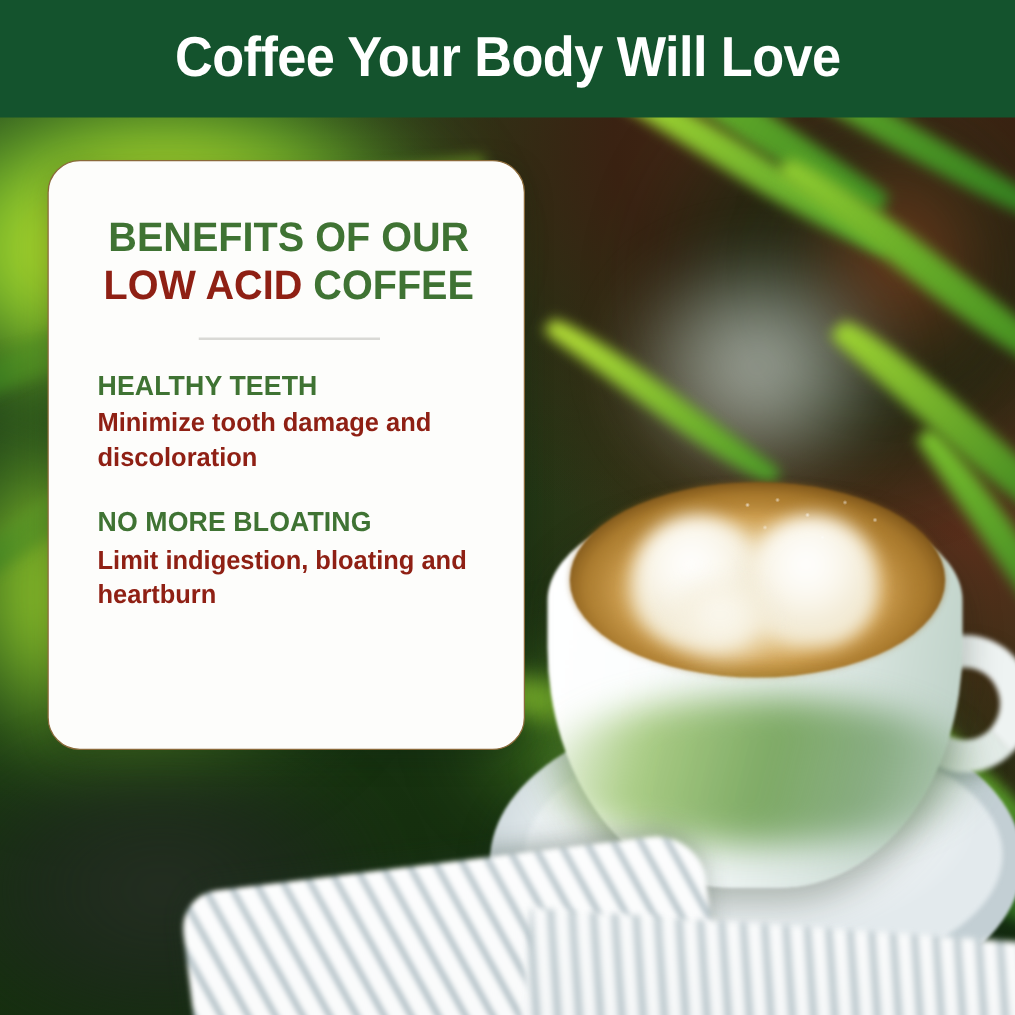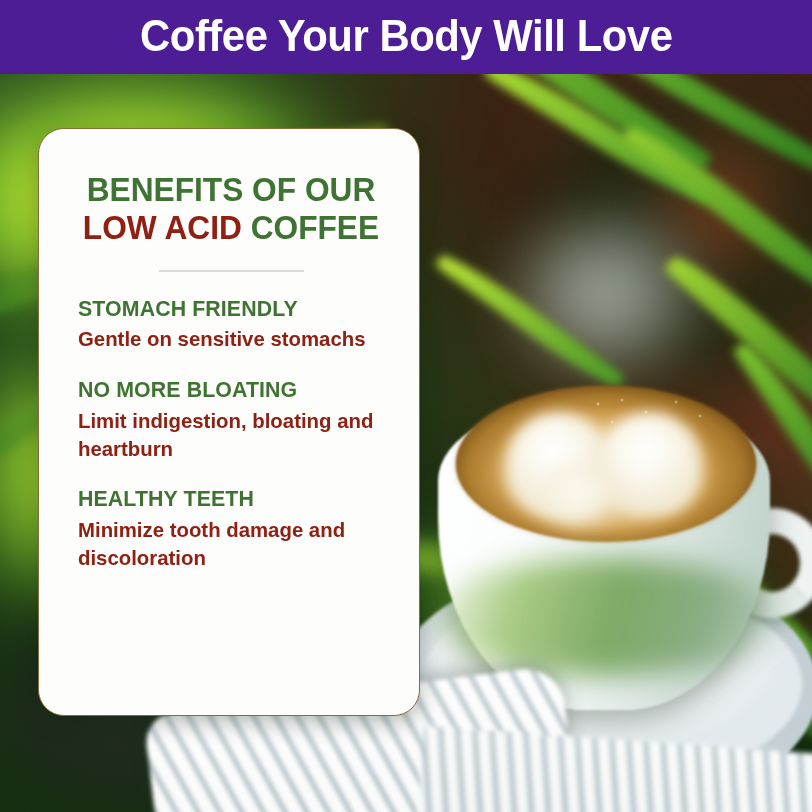--- a/index.html
+++ b/index.html
@@ -173,39 +173,39 @@
     position:absolute; left:420px; top:740px; width:400px; height:110px;
     background:
       repeating-linear-gradient(82deg, rgba(255,255,255,0.8) 0px, rgba(255,255,255,0.8) 11px, rgba(168,184,190,0.65) 12px, rgba(168,184,190,0.65) 17px),
       linear-gradient(180deg,#e4eaec,#c6d1d6);
     filter:blur(2.6px);
     transform:rotate(4deg);
   }
 
   
   .header-bar {
-    position:absolute; left:0; top:0; width:812px; height:74px;
-    background:#4c1d95;
+    position:absolute; left:0; top:0; width:812px; height:94px;
+    background:#14532d;
     display:flex; align-items:center; justify-content:center;
     z-index:20;
   }
   .header-title {
     color:#ffffff;
     font-size:45px;
     font-weight:bold;
     letter-spacing:-0.5px;
     line-height:1;
     white-space:nowrap;
     transform:scaleX(0.93);
     padding-bottom:3px;
   }
 
   
   .card {
-    position:absolute; left:38px; top:128px; width:382px; height:588px;
+    position:absolute; left:38px; top:128px; width:382px; height:472px;
     background:#fdfdfb;
     border:1.5px solid #8a6a3a;
     border-radius:26px;
     box-shadow:0 6px 22px rgba(14,34,16,0.30);
     z-index:15;
     padding:42px 30px 0 34px;
   }
 
   .card-title { text-align:center; }
   .card-title .line1 {
@@ -308,26 +308,22 @@
 
   <div class="card-title">
     <span class="line1">BENEFITS OF OUR</span>
     <span class="line2"><span class="hl">LOW ACID</span><span class="gr"> COFFEE</span></span>
   </div>
 
   <div class="divider"></div>
 
   <div class="benefits">
     <div class="benefit">
-      <div class="benefit-head">STOMACH FRIENDLY</div>
-      <div class="benefit-desc">Gentle on sensitive stomachs</div>
+      <div class="benefit-head">HEALTHY TEETH</div>
+      <div class="benefit-desc">Minimize tooth damage and discoloration</div>
     </div>
     <div class="benefit">
       <div class="benefit-head">NO MORE BLOATING</div>
       <div class="benefit-desc">Limit indigestion, bloating and heartburn</div>
     </div>
-    <div class="benefit">
-      <div class="benefit-head">HEALTHY TEETH</div>
-      <div class="benefit-desc">Minimize tooth damage and discoloration</div>
-    </div>
   </div>
 
 </div>
 
 </body></html>

